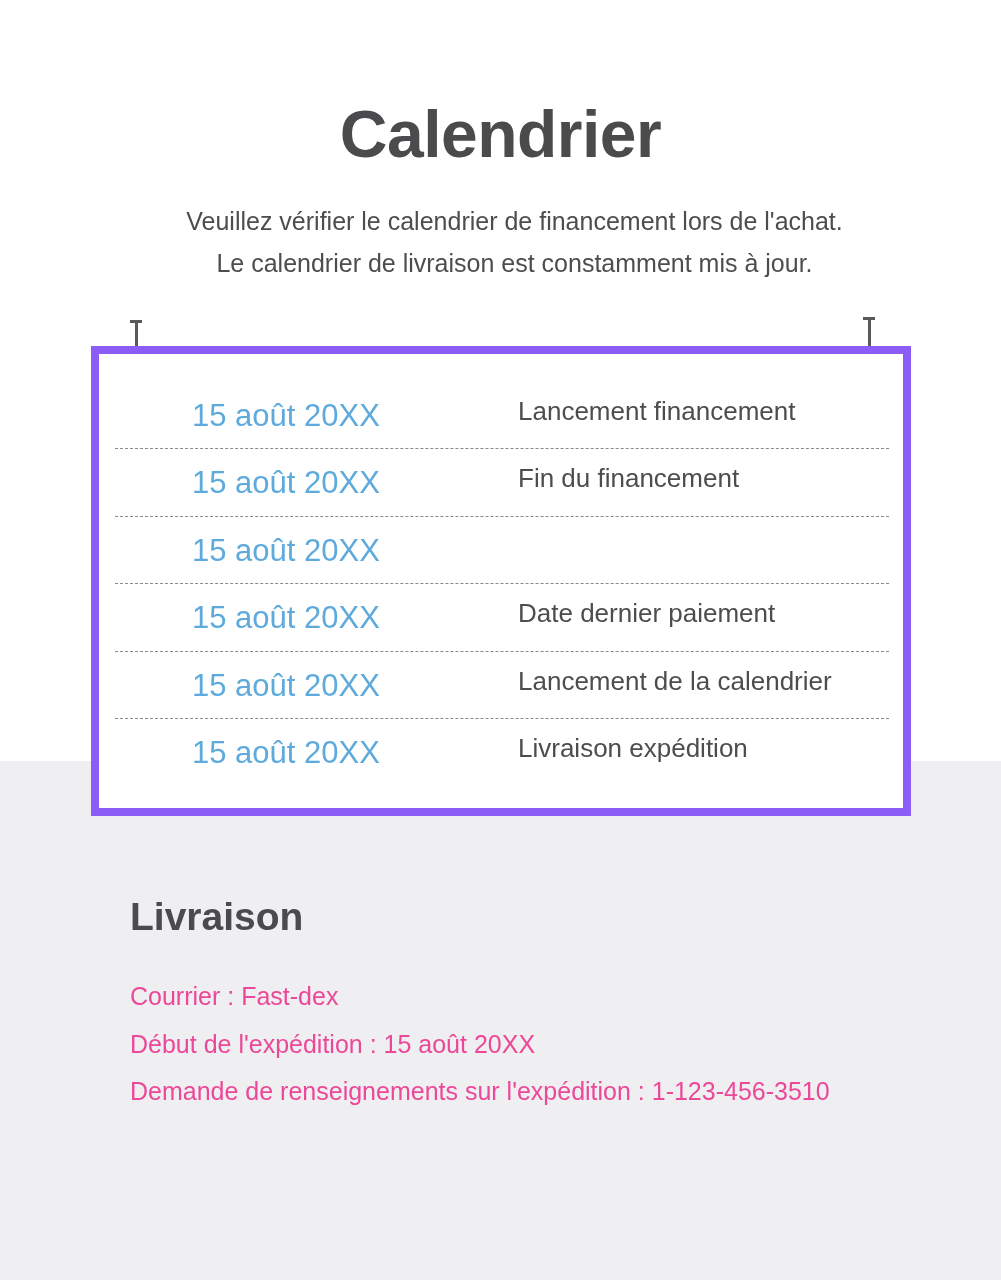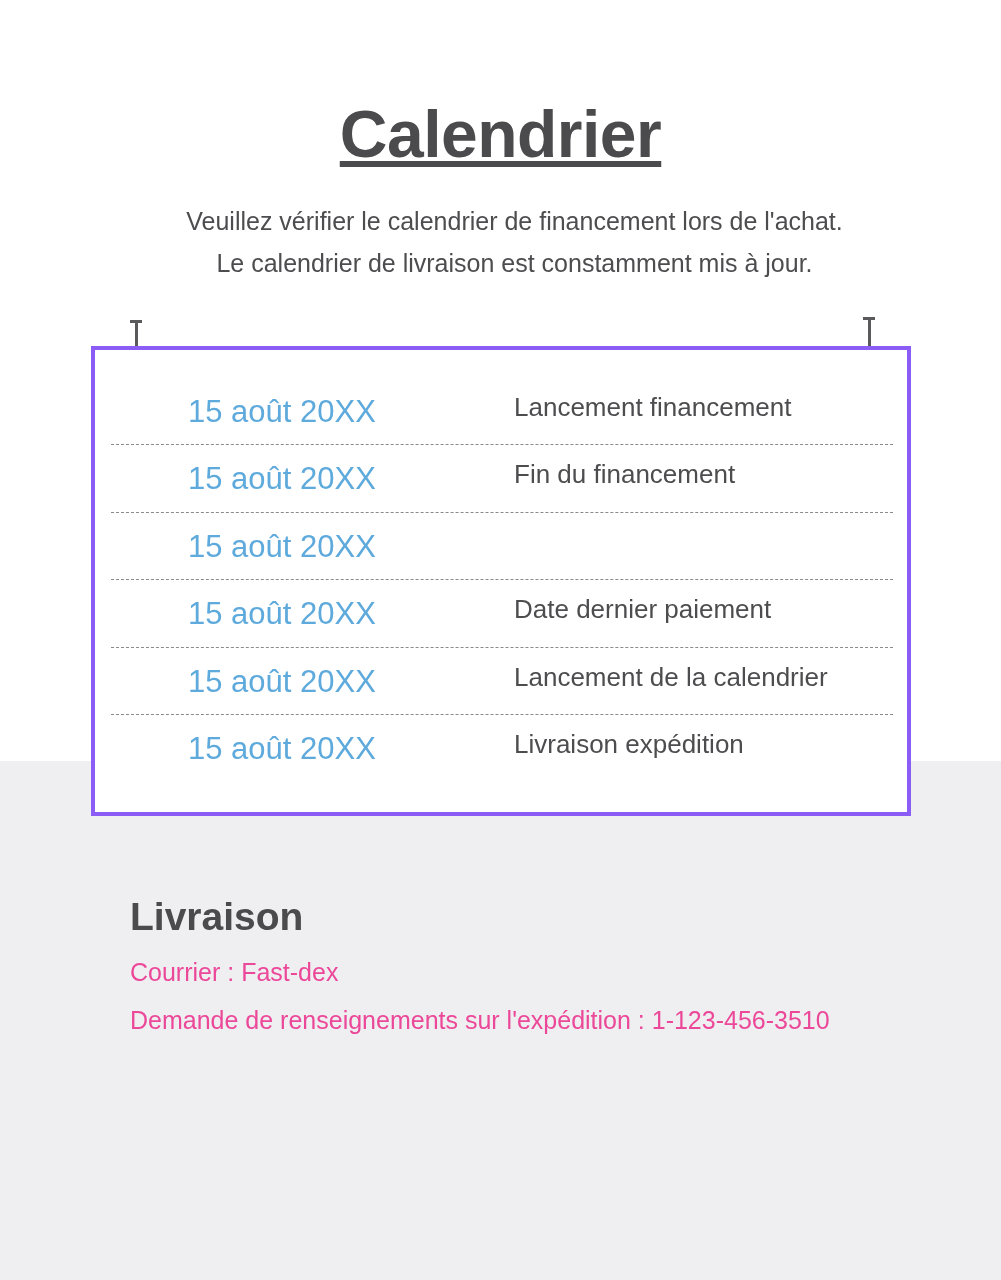--- a/index.html
+++ b/index.html
@@ -8,34 +8,33 @@
       font-family: "Liberation Sans", "DejaVu Sans", sans-serif;
       background: linear-gradient(to bottom, #ffffff 0px, #ffffff 761px, #efeef0 761px, #efeef0 1280px);
       position: relative;
       color: #4d4d4f;
     }
     .title {
       position: absolute; left: 0; right: 0; top: 96px;
       text-align: center;
       font-size: 66px; font-weight: bold; letter-spacing: -0.5px;
       color: #4b4b4d;
-      text-decoration: underline;
     }
     .subtitle {
       position: absolute; left: 0; right: 0; top: 200px;
       text-align: center;
       font-size: 25px; line-height: 42px;
       color: #4d4d4f;
       margin-left: 28px;
     }
     .card {
       position: absolute; left: 91px; top: 346px;
       width: 820px; height: 470px;
       background: #ffffff;
-      border: 4px solid #8b5cf6;
+      border: 8px solid #8b5cf6;
     }
     .pin {
       position: absolute; width: 12px; height: 58px;
     }
     .pin .stem { position: absolute; left: 5px; top: 0; width: 2.5px; height: 100%; background: #5a5a5c; }
     .pin .cap { position: absolute; left: 0; width: 12px; height: 2.5px; background: #5a5a5c; }
     .pin .cap.top { top: 0; }
     .pin .cap.bot { bottom: 0; }
     .rows { position: absolute; left: 16px; right: 14px; top: 28px; }
     .row {
@@ -52,21 +51,21 @@
     }
     .row .divider {
       position: absolute; left: 0; right: 0; bottom: 0;
       border-top: 1.5px dashed #8a8a8c;
     }
     .delivery {
       position: absolute; left: 130px; top: 895px;
     }
     .delivery h2 {
       font-size: 39px; font-weight: bold; color: #4b4b4d;
-      margin-bottom: 10px;
+      margin-bottom: 34px;
     }
     .delivery .line {
       font-size: 25px; line-height: 47.6px; color: #ec4899;
       white-space: nowrap;
     }
   </style>
 </head>
 <body>
 
 <h1 class="title">Calendrier</h1>
@@ -116,14 +115,15 @@
     <div class="row">
       <span class="date">15 août 20XX</span>
       <span class="label">Livraison expédition</span>
     </div>
   </div>
 </div>
 
 <section class="delivery">
   <h2>Livraison</h2>
   <div class="line">Courrier : Fast-dex</div>
+  <div class="line">Début de l'expédition : 15 août 20XX</div>
   <div class="line">Demande de renseignements sur l'expédition : 1-123-456-3510</div>
 </section>
 
 </body></html>

